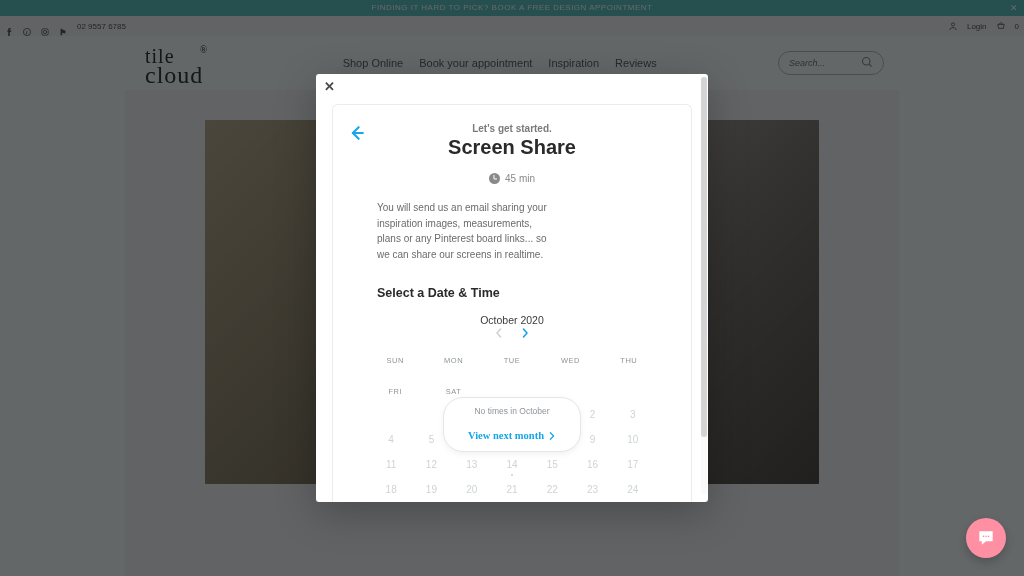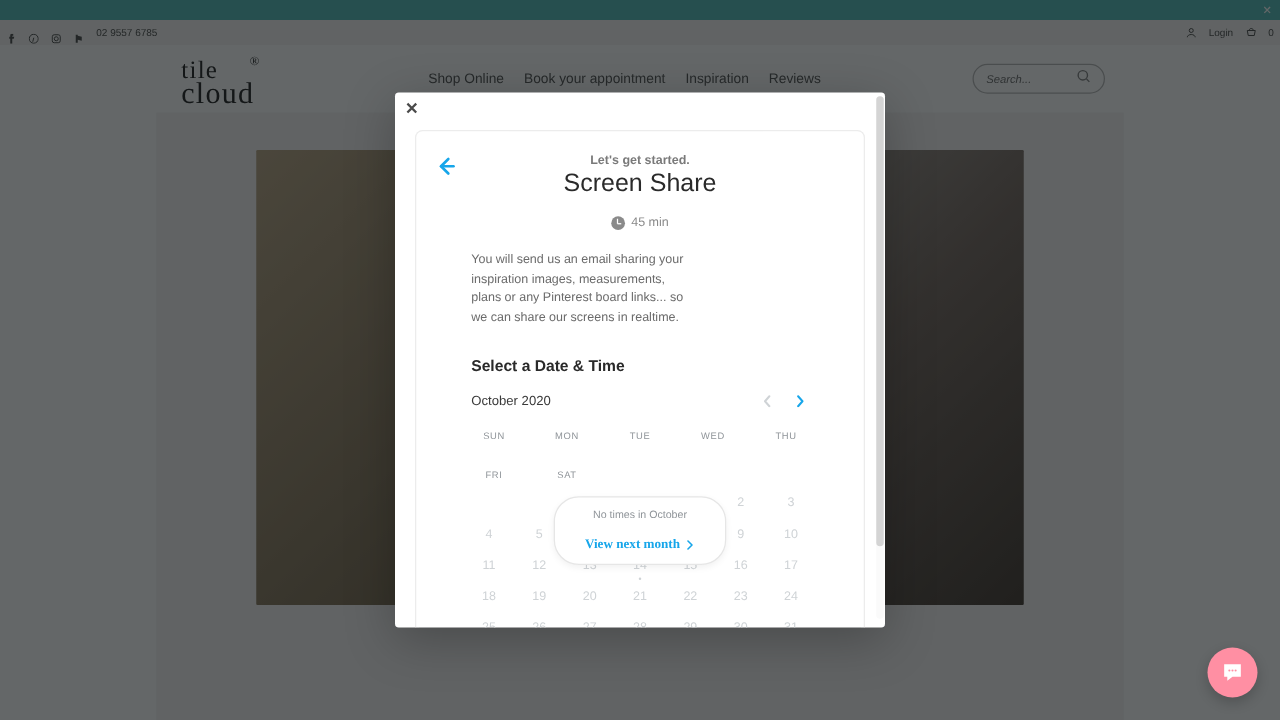--- a/index.html
+++ b/index.html
@@ -40,30 +40,30 @@
   .modal-close { position:absolute; left:8px; top:5px; color:#4a4a4a; font-size:13px; font-weight:bold; cursor:pointer; }
   .modal-scroll-track { position:absolute; right:1px; top:3px; width:6px; height:418px; background:#fafafa; border-radius:3px; }
   .modal-scroll-thumb { position:absolute; top:0; left:0; right:0; height:360px; background:#d4d4d4; border-radius:3px; }
 
   .card { position:absolute; left:16px; right:16px; top:30px; bottom:0; border:1px solid #ececec; border-top-left-radius:6px; border-top-right-radius:6px; border-bottom:none; overflow:hidden; }
   .back-arrow { position:absolute; left:14px; top:18px; cursor:pointer; }
   .back-arrow svg { width:20px; height:20px; }
 
   .card-head { text-align:center; padding-top:18px; }
   .lets { font-size:10px; color:#7a7a7a; font-weight:600; }
-  .title { font-size:20px; font-weight:400; color:#2a2a2a; margin-top:2px; }
+  .title { font-size:20px; font-weight:700; color:#2a2a2a; margin-top:2px; }
   .duration { margin-top:14px; font-size:10px; color:#8a8a8a; display:flex; align-items:center; justify-content:center; gap:5px; }
   .duration .clk { width:11px; height:11px; border-radius:50%; background:#8a8a8a; position:relative; }
   .duration .clk:before { content:""; position:absolute; left:50%; top:50%; width:1px; height:4px; background:#fff; transform-origin:bottom; transform:translate(-50%,-100%); }
   .duration .clk:after { content:""; position:absolute; left:50%; top:50%; width:3px; height:1px; background:#fff; transform:translate(0,-50%); }
 
   .desc { font-size:10px; color:#6b6b6b; line-height:1.55; padding:16px 44px 0 44px; max-width: 260px; }
 
   .select-h { font-size:12.5px; font-weight:700; color:#2a2a2a; padding:24px 44px 0 44px; }
-  .month-row { display:flex; align-items:center; justify-content:space-between; padding:14px 44px 0 44px; }
+  .month-row { display:flex; align-items:center; justify-content:space-between; padding:14px 44px 0 44px;flex-direction:column; }
   .month-label { font-size:10.5px; color:#3a3a3a; }
   .month-nav { display:flex; gap:12px; }
   .chev { width:14px; height:14px; display:flex; align-items:center; justify-content:center; cursor:pointer; }
   .chev svg { width:10px; height:10px; }
   .chev.disabled svg path { stroke:#cfd3d6; }
   .chev.active svg path { stroke:#17a6ea; }
 
   .cal { padding: 10px 38px 0 38px; position:relative; }
   .dow { display:grid; grid-template-columns:repeat(5,1fr); text-align:center;gap:10px; }
   .dow span { font-size:7.5px; color:#8f9499; letter-spacing:.5px; padding:6px 0; }
@@ -79,20 +79,21 @@
 
   
   .chat-fab { position:absolute; right:18px; bottom:18px; width:40px; height:40px; border-radius:50%; background:#ff8fa3; display:flex; align-items:center; justify-content:center; box-shadow:0 4px 10px rgba(0,0,0,.2); cursor:pointer; }
   .chat-fab svg { width:20px; height:20px; }
 </style>
 </head>
 <body>
 
 <div class="page-wrap">
   <div class="banner">
+    <span>FINDING IT HARD TO PICK? BOOK A FREE DESIGN APPOINTMENT</span>
     <span class="banner-close">✕</span>
   </div>
 
   <div class="topbar">
     <div class="topbar-left">
       <span class="soc"><svg viewBox="0 0 10 10">
             <path d="M6 2H7V0H5.5C4 0 4 1.5 4 2V3H3v2h1v5h2V5h1.5L8 3H6V2z" fill="#555"></path>
           </svg></span>
       <span class="soc"><svg viewBox="0 0 10 10">
             <circle cx="5" cy="5" r="4.5" fill="none" stroke="#555" stroke-width="1"></circle>

